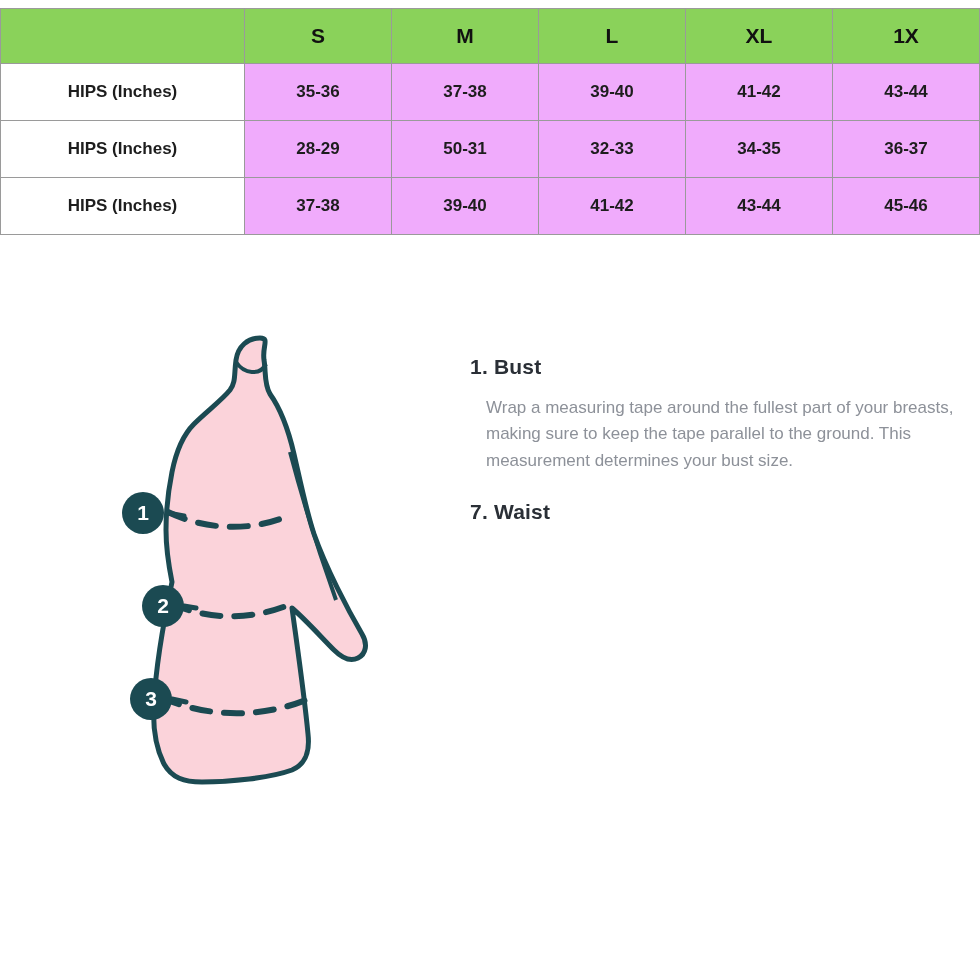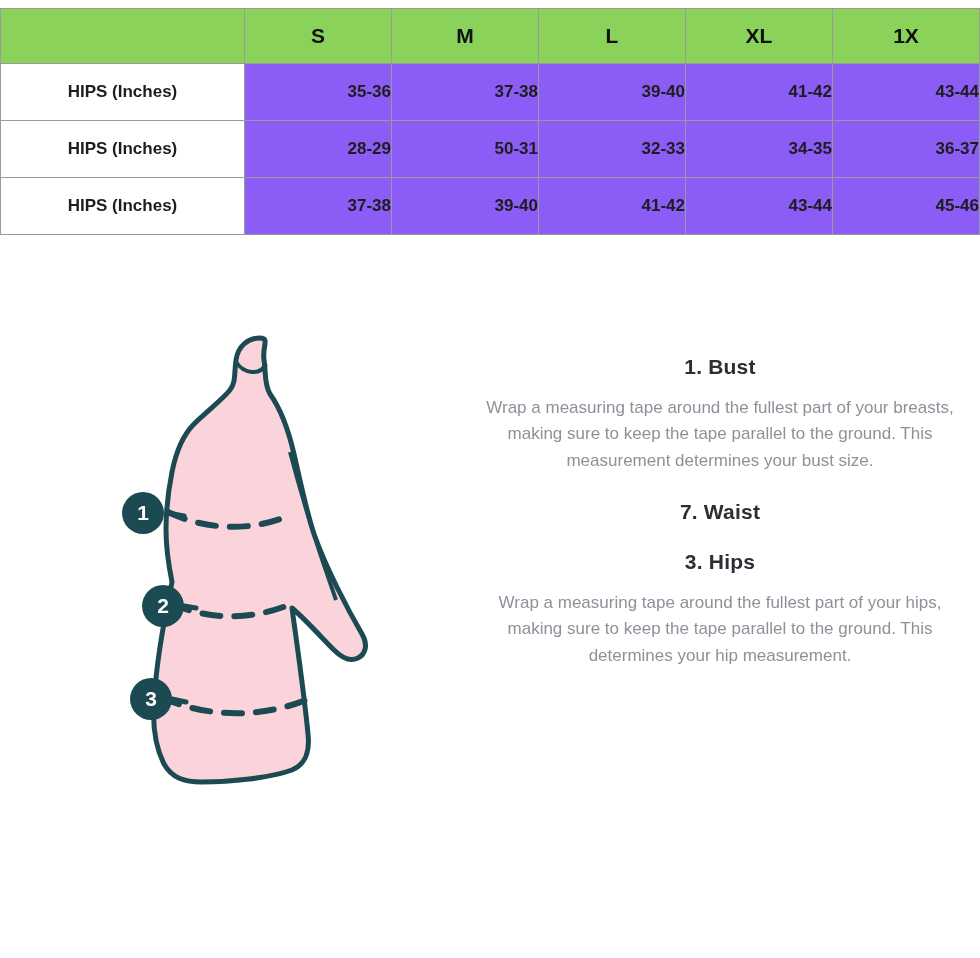--- a/index.html
+++ b/index.html
@@ -47,23 +47,22 @@
   table.size-table thead th.corner {
     background: #8ad25a;
   }
   table.size-table tbody td.rowhead {
     font-size: 17px;
     font-weight: bold;
     text-align: center;
     background: #ffffff;
   }
   table.size-table tbody td {
-    background: #8b5cf6;
-    font-weight: bold;
-    text-align: right;
+    background: #f0abfc;
+    font-weight: bold;
   }
   col.c0 { width: 244px; }
   col.cx { width: 147px; }
 
   
   .lower {
     position: absolute;
     left: 0;
     top: 300px;
     width: 980px;
@@ -96,21 +95,21 @@
   .badge.b1 { left: 12px;  top: 172px; }
   .badge.b2 { left: 32px;  top: 265px; }
   .badge.b3 { left: 20px;  top: 358px; }
 
   .text-col {
     position: absolute;
     left: 470px;
     top: 55px;
     width: 500px;
   }
-  .sec { margin-bottom: 26px; text-align: center; }
+  .sec { margin-bottom: 26px; }
   .sec h3 {
     margin: 0 0 6px 0;
     font-size: 21px;
     font-weight: bold;
     color: #2a2f36;
     letter-spacing: 0.2px;
   }
   .sec p {
     margin: 16px;
     font-size: 17px;
@@ -218,19 +217,15 @@
   </div>
 
   <div class="text-col">
     <div class="sec">
       <h3>1. Bust</h3>
       <p>Wrap a measuring tape around the fullest part of your breasts, making sure to keep the tape parallel to the ground. This measurement determines your bust size.</p>
     </div>
     <div class="sec">
       <h3>7. Waist</h3>
     </div>
-    <div class="sec">
-      <h3>3. Hips</h3>
-      <p>Wrap a measuring tape around the fullest part of your hips, making sure to keep the tape parallel to the ground. This determines your hip measurement.</p>
-    </div>
   </div>
 
 </div>
 
 </body></html>

